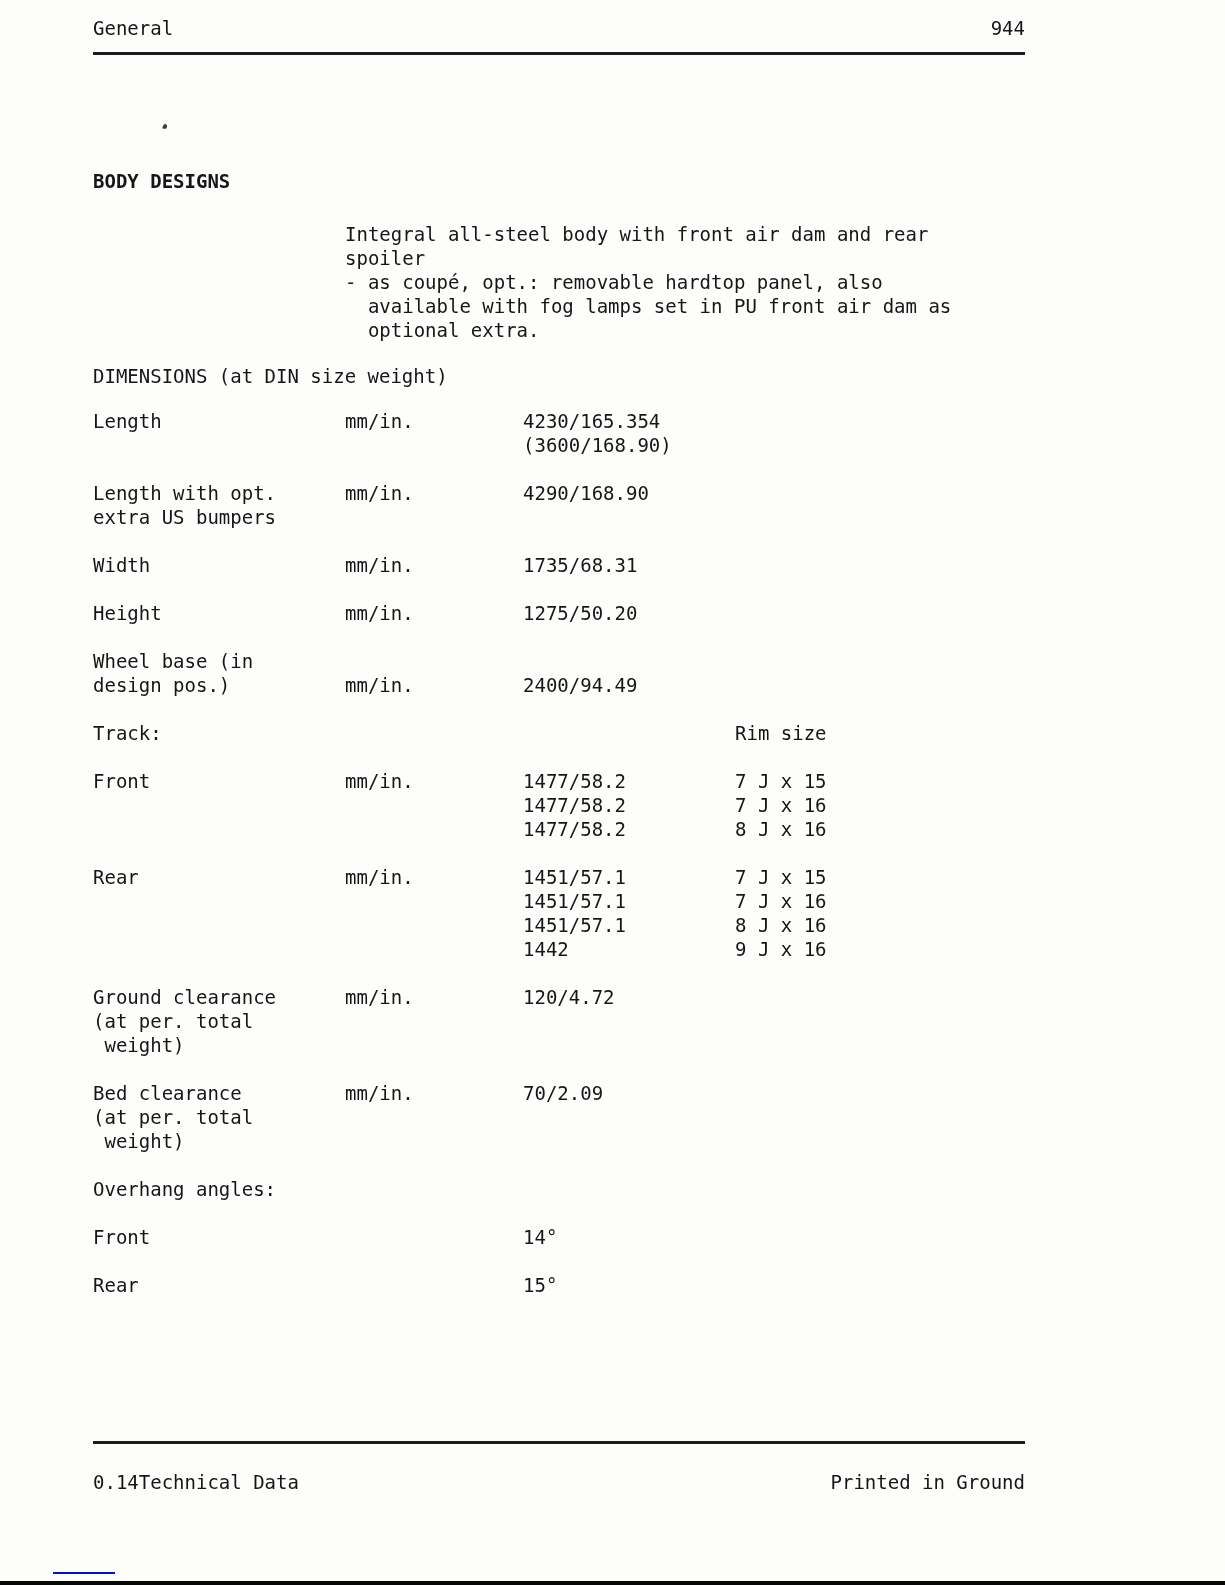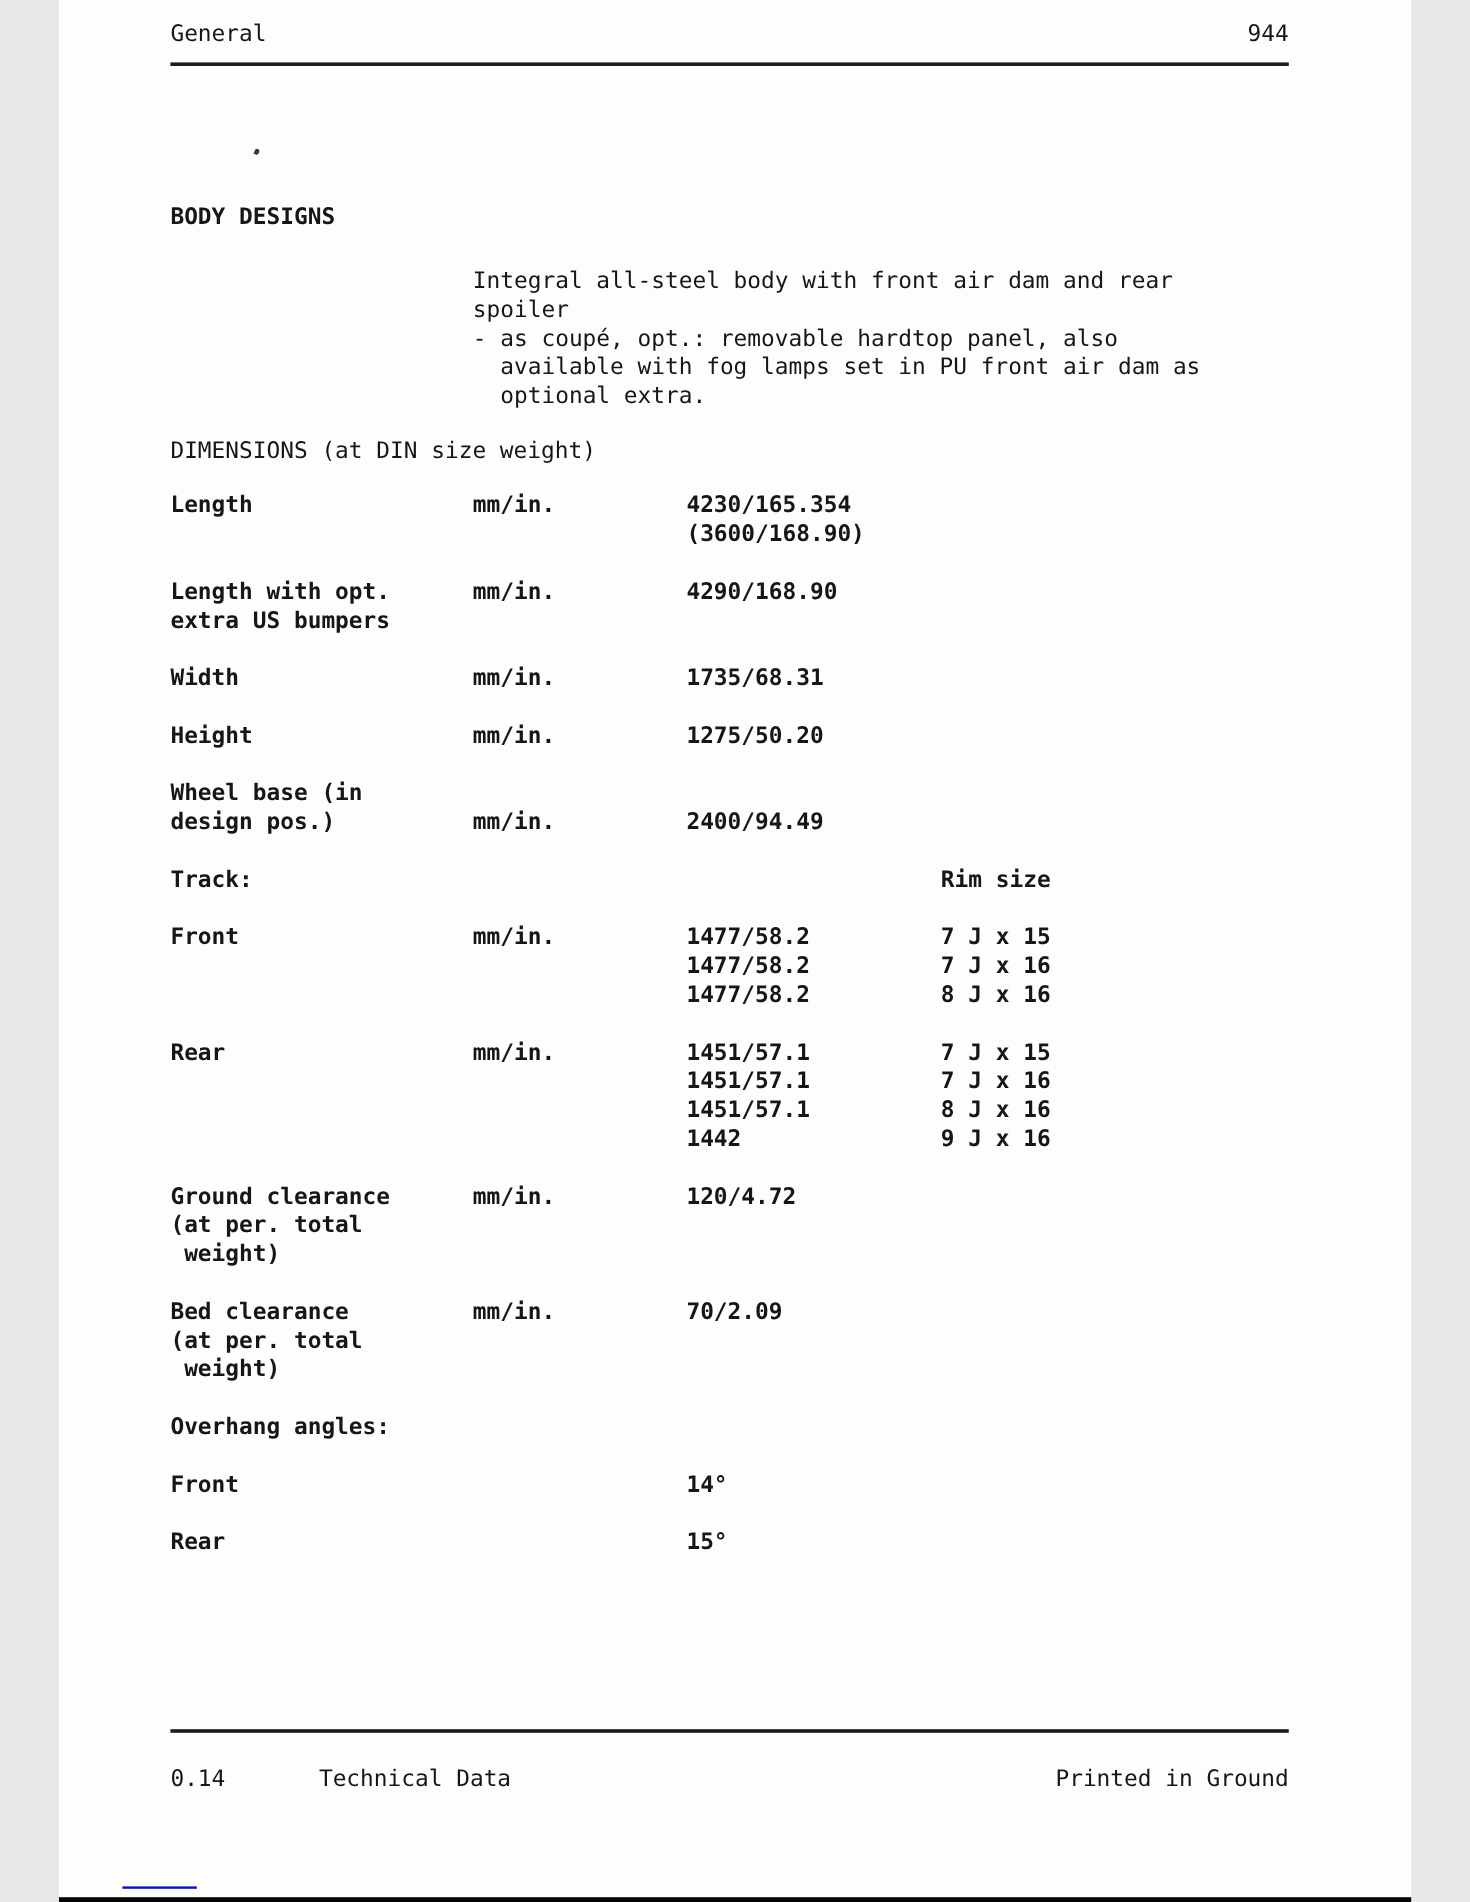--- a/index.html
+++ b/index.html
@@ -1,19 +1,19 @@
 <!DOCTYPE html>
 <html><head>
 <meta charset="utf-8">
 <style>
   * { margin: 0; padding: 0; box-sizing: border-box; }
   html, body { background: #e8e8e8; }
   .page {
     position: relative;
-    width: 1127px;
+    width: 1225px;
     height: 1585px;
     margin: 0 auto;
     background: #fdfdfc;
     font-family: "DejaVu Sans Mono", "Liberation Mono", monospace;
     font-size: 19px;
     line-height: 24px;
     color: #161616;
     overflow: hidden;
   }
   .content { padding: 16px 0 0 93px; }
@@ -52,41 +52,41 @@
   .dimensions-title { margin-top: 22px; }
 
   .dim-table { margin-top: 21px; }
   .row {
     display: grid;
     grid-template-columns: 252px 178px 212px 1fr;
     margin-bottom: 24px;
     width: 1000px;
   }
   .row:last-child { margin-bottom: 0; }
-  .cell { white-space: pre-wrap; font-weight: bold; }
+  .cell { white-space: pre-wrap; }
   .row.unit-on-line-2 .c2,
   .row.unit-on-line-2 .c3 { padding-top: 24px; }
 
   .footer {
     position: absolute;
     left: 93px;
     top: 1441px;
     width: 932px;
   }
   .footer-rule {
     width: 932px;
     border-top: 3px solid #1c1c1c;
   }
   .footer-row {
     display: flex;
     justify-content: space-between;
     margin-top: 26px;
   }
   .footer-left-group { display: flex; }
-  .footer-section-label { margin-left: 78px; }
+  .footer-section-label { }
 
   .link-underline {
     position: absolute;
     left: 53px;
     top: 1572px;
     width: 62px;
     height: 2px;
     background: #0011cc;
   }
   .page-edge-bar {

